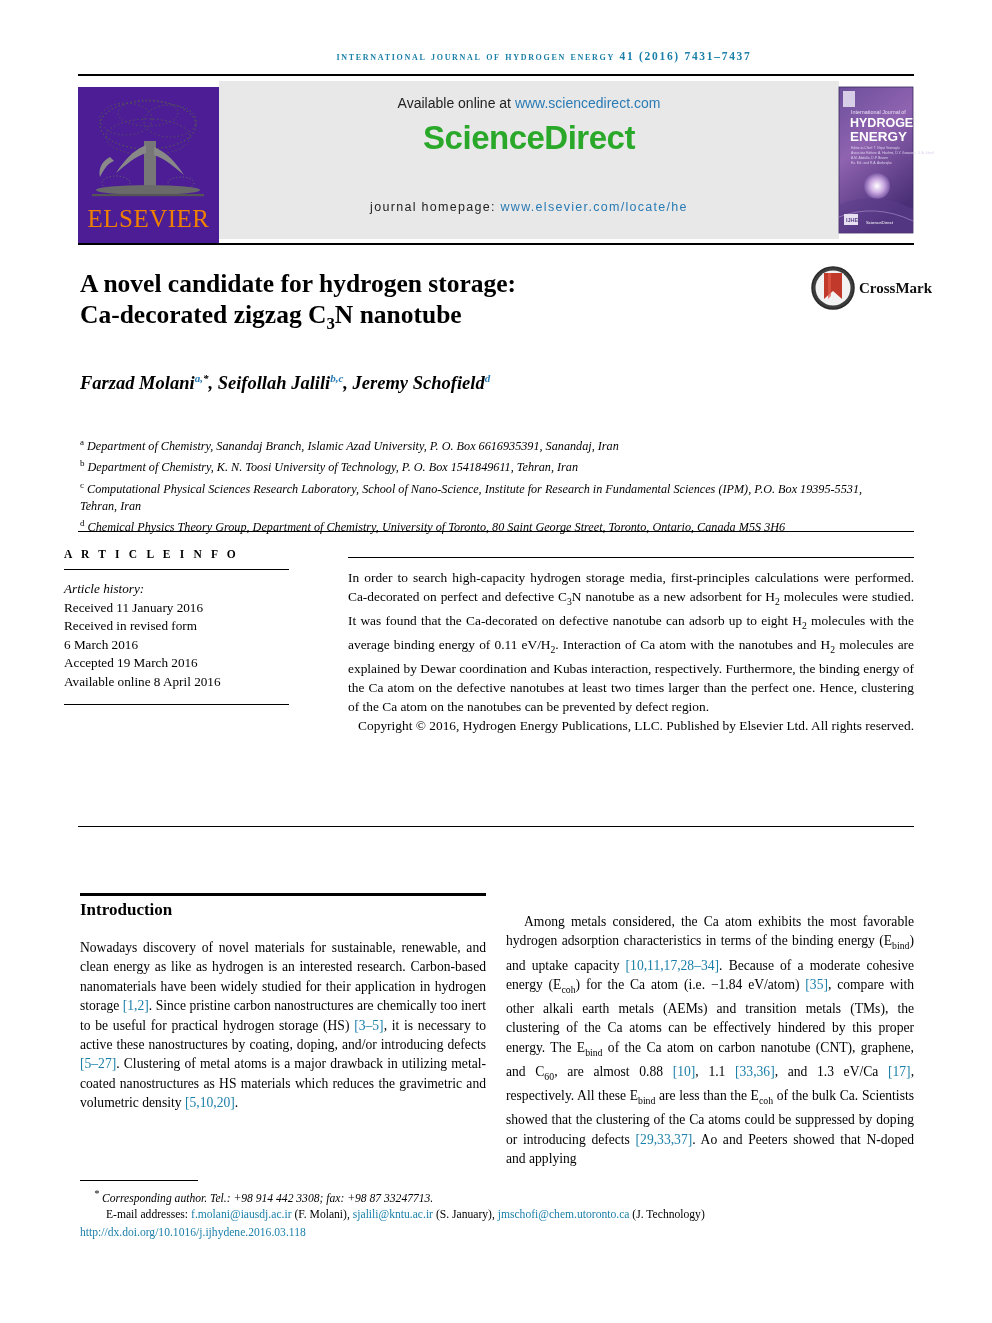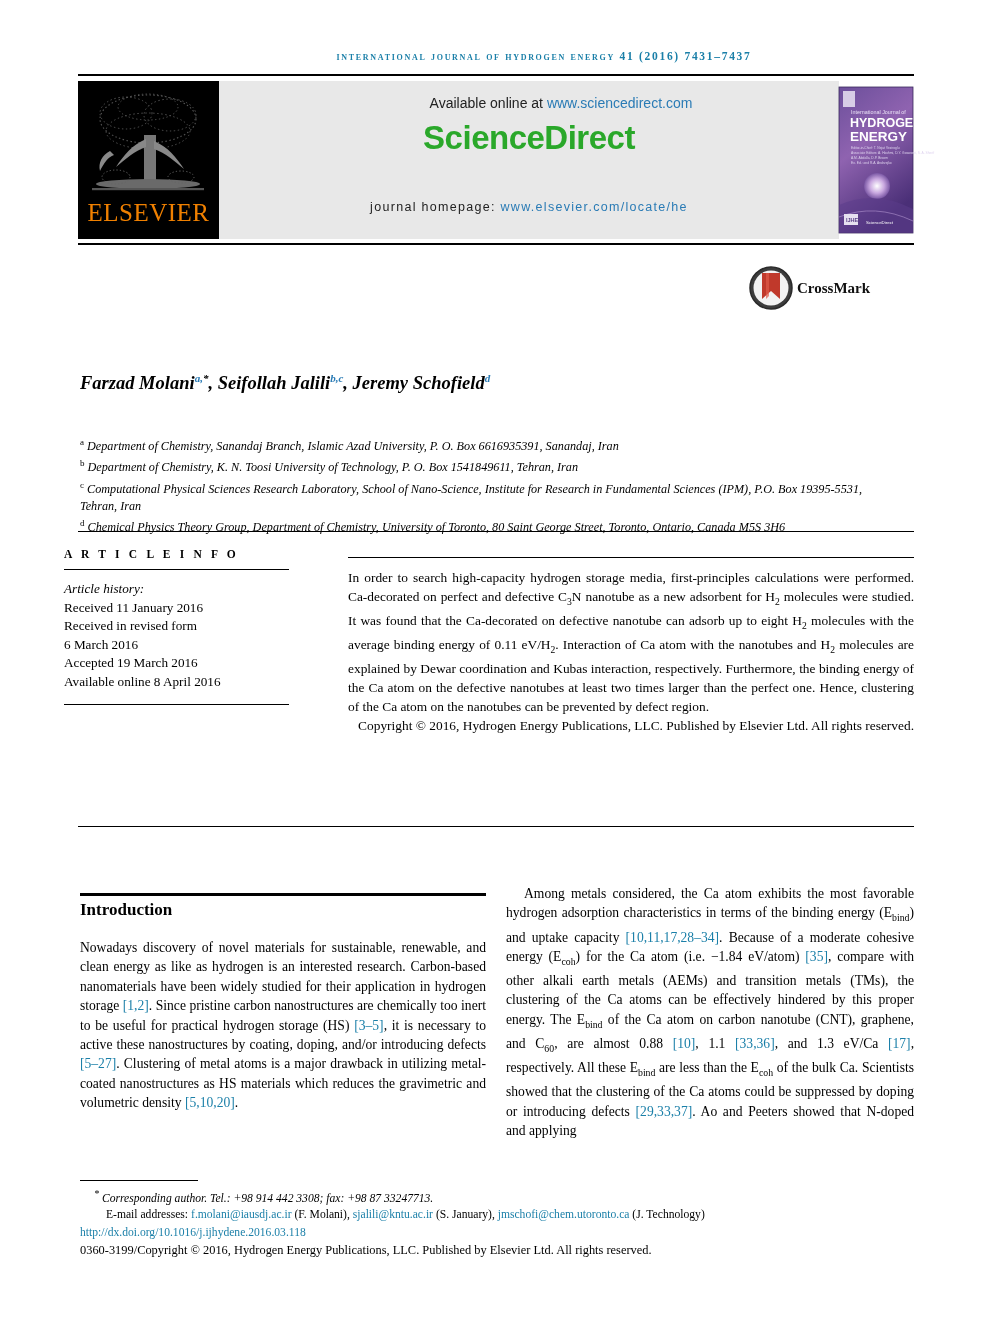--- a/index.html
+++ b/index.html
@@ -54,24 +54,24 @@
   }
   .masthead-band {
     position: absolute;
     left: 141px; top: 0;
     width: 620px;
     height: 158px;
     background: #e8e8e8;
   }
   .elsevier-logo {
     position: absolute;
-    left: 0; top: 0;
+    left: 0; top: 6px;
     width: 141px;
     height: 158px;
-    background: #000000;
+    background: #4c1d95;
   }
   .tree-wrap {
     position: absolute;
     left: 8px; top: 8px;
     width: 124px;
     height: 110px;
   }
   .elsevier-word {
     position: absolute;
     left: 0; top: 118px;
@@ -84,21 +84,20 @@
     font-weight: 400;
   }
   .avail-line {
     position: absolute;
     left: 141px; top: 14px;
     width: 620px;
     text-align: center;
     font-family: "Liberation Sans", sans-serif;
     font-size: 14px;
     color: #222;
-    padding-left: 32px;
   }
   .sd-logo {
     position: absolute;
     left: 141px; top: 38px;
     width: 620px;
     text-align: center;
     font-family: "Liberation Sans", sans-serif;
     font-size: 33px;
     font-weight: bold;
     color: #2aa82a;
@@ -142,21 +141,21 @@
     left: 80px; top: 268px;
     width: 620px;
     font-family: "Liberation Serif", serif;
     font-size: 25.5px;
     font-weight: bold;
     line-height: 31px;
     color: #000;
   }
   .crossmark {
     position: absolute;
-    left: 749px; top: 266px;
+    left: 811px; top: 266px;
     width: 130px;
     height: 46px;
     text-decoration: underline;
   }
   .cm-badge {
     position: absolute;
     left: 0; top: 0;
     width: 44px; height: 44px;
   }
   .cm-text {
@@ -290,21 +289,21 @@
     font-weight: bold;
   }
   .body-text {
     font-family: "Liberation Serif", serif;
     font-size: 13.6px;
     line-height: 19.4px;
     text-align: justify;
     text-justify: inter-word;
     margin: 0;
   }
-  .body-text.indent { text-indent: 18px; }
+  .body-text.indent { text-indent: 18px; margin-top: 28px; }
   .ref { color: #1a7fa8; }
 
   
   .foot-rule {
     position: absolute;
     left: 80px; top: 1180px;
     width: 118px;
     height: 1px;
     background: #000;
   }
@@ -397,20 +396,24 @@
         <path d="M22 120 Q58 104 96 124 L96 148 L22 148 Z" fill="#5b3c8a" opacity="0.55"></path>
         <path d="M22 132 Q58 118 96 136" fill="none" stroke="#b79ad4" stroke-width="0.8" opacity="0.7"></path>
         <rect x="27" y="129" width="14" height="11" fill="#e6e0f0"></rect>
         <text x="29" y="137" fill="#5a3f86" font-family="Liberation Sans, sans-serif" font-size="5.5" font-weight="bold">IJHE</text>
         <text x="49" y="139" fill="#ffffff" font-family="Liberation Sans, sans-serif" font-size="4.4">ScienceDirect</text>
       </svg>
     </div>
   </div>
   <div class="rule-mast-bottom"></div>
 
+  <div class="title">
+    <span>A novel candidate for hydrogen storage:</span><br>
+    <span>Ca-decorated zigzag C</span><sub style="font-size:0.66em">3</sub><span>N nanotube</span>
+  </div>
 
   <div class="crossmark">
     <svg class="cm-badge" width="44" height="44" viewBox="0 0 44 44">
       <circle cx="22" cy="22" r="21" fill="#3c3c3c"></circle>
       <circle cx="22" cy="22" r="17.5" fill="#f2f2f2"></circle>
       <path d="M13 7 L31 7 L31 33 L22 25 L13 33 Z" fill="#c0392b"></path>
       <path d="M17 7 L20 7 L20 30 L17 33 Z" fill="#e05a4a" opacity="0.7"></path>
       <circle cx="22" cy="22" r="21" fill="none" stroke="#2a2a2a" stroke-width="1.5"></circle>
     </svg>
     <div class="cm-text">CrossMark</div>
@@ -485,16 +488,15 @@
     <div class="f-indent" style="padding-left:26px">
       <span>E-mail addresses:</span>
       <span class="lnk">f.molani@iausdj.ac.ir</span>
       <span>(F. Molani)</span>,
       <span class="lnk">sjalili@kntu.ac.ir</span>
       <span>(S. January)</span>,
       <span class="lnk">jmschofi@chem.utoronto.ca</span>
       <span>(J. Technology)</span>
     </div>
     <div class="doi-line">http://dx.doi.org/10.1016/j.ijhydene.2016.03.118</div>
-    <div class="issn-line">0360-3199/Copyright © 2016, Hydrogen Energy Publications, LLC. Published by Elsevier Ltd. All rights reserved.</div>
   </div>
 
 </div>
 
 </body></html>

